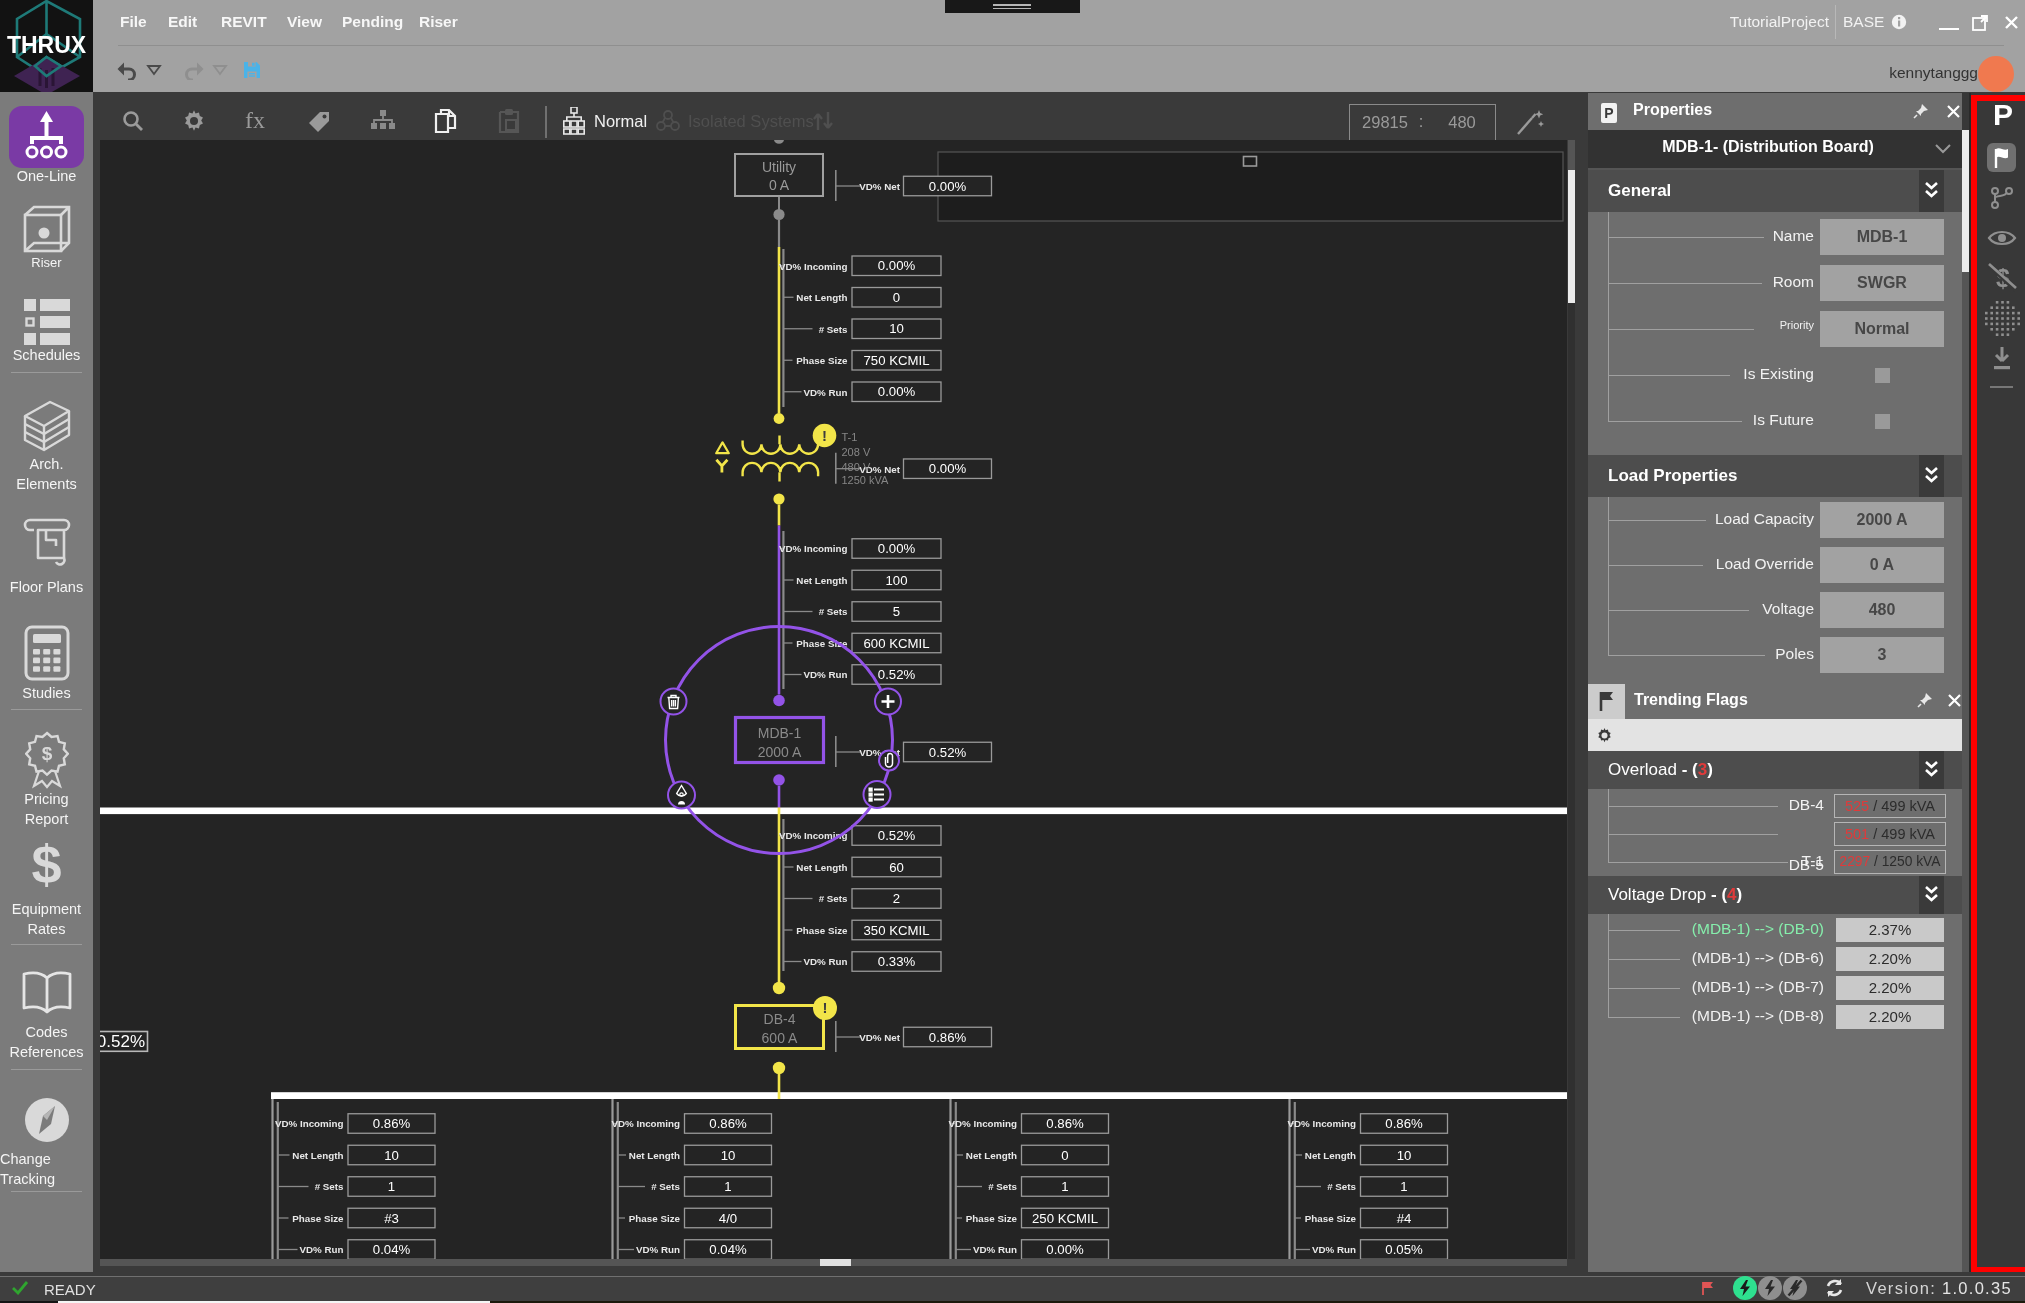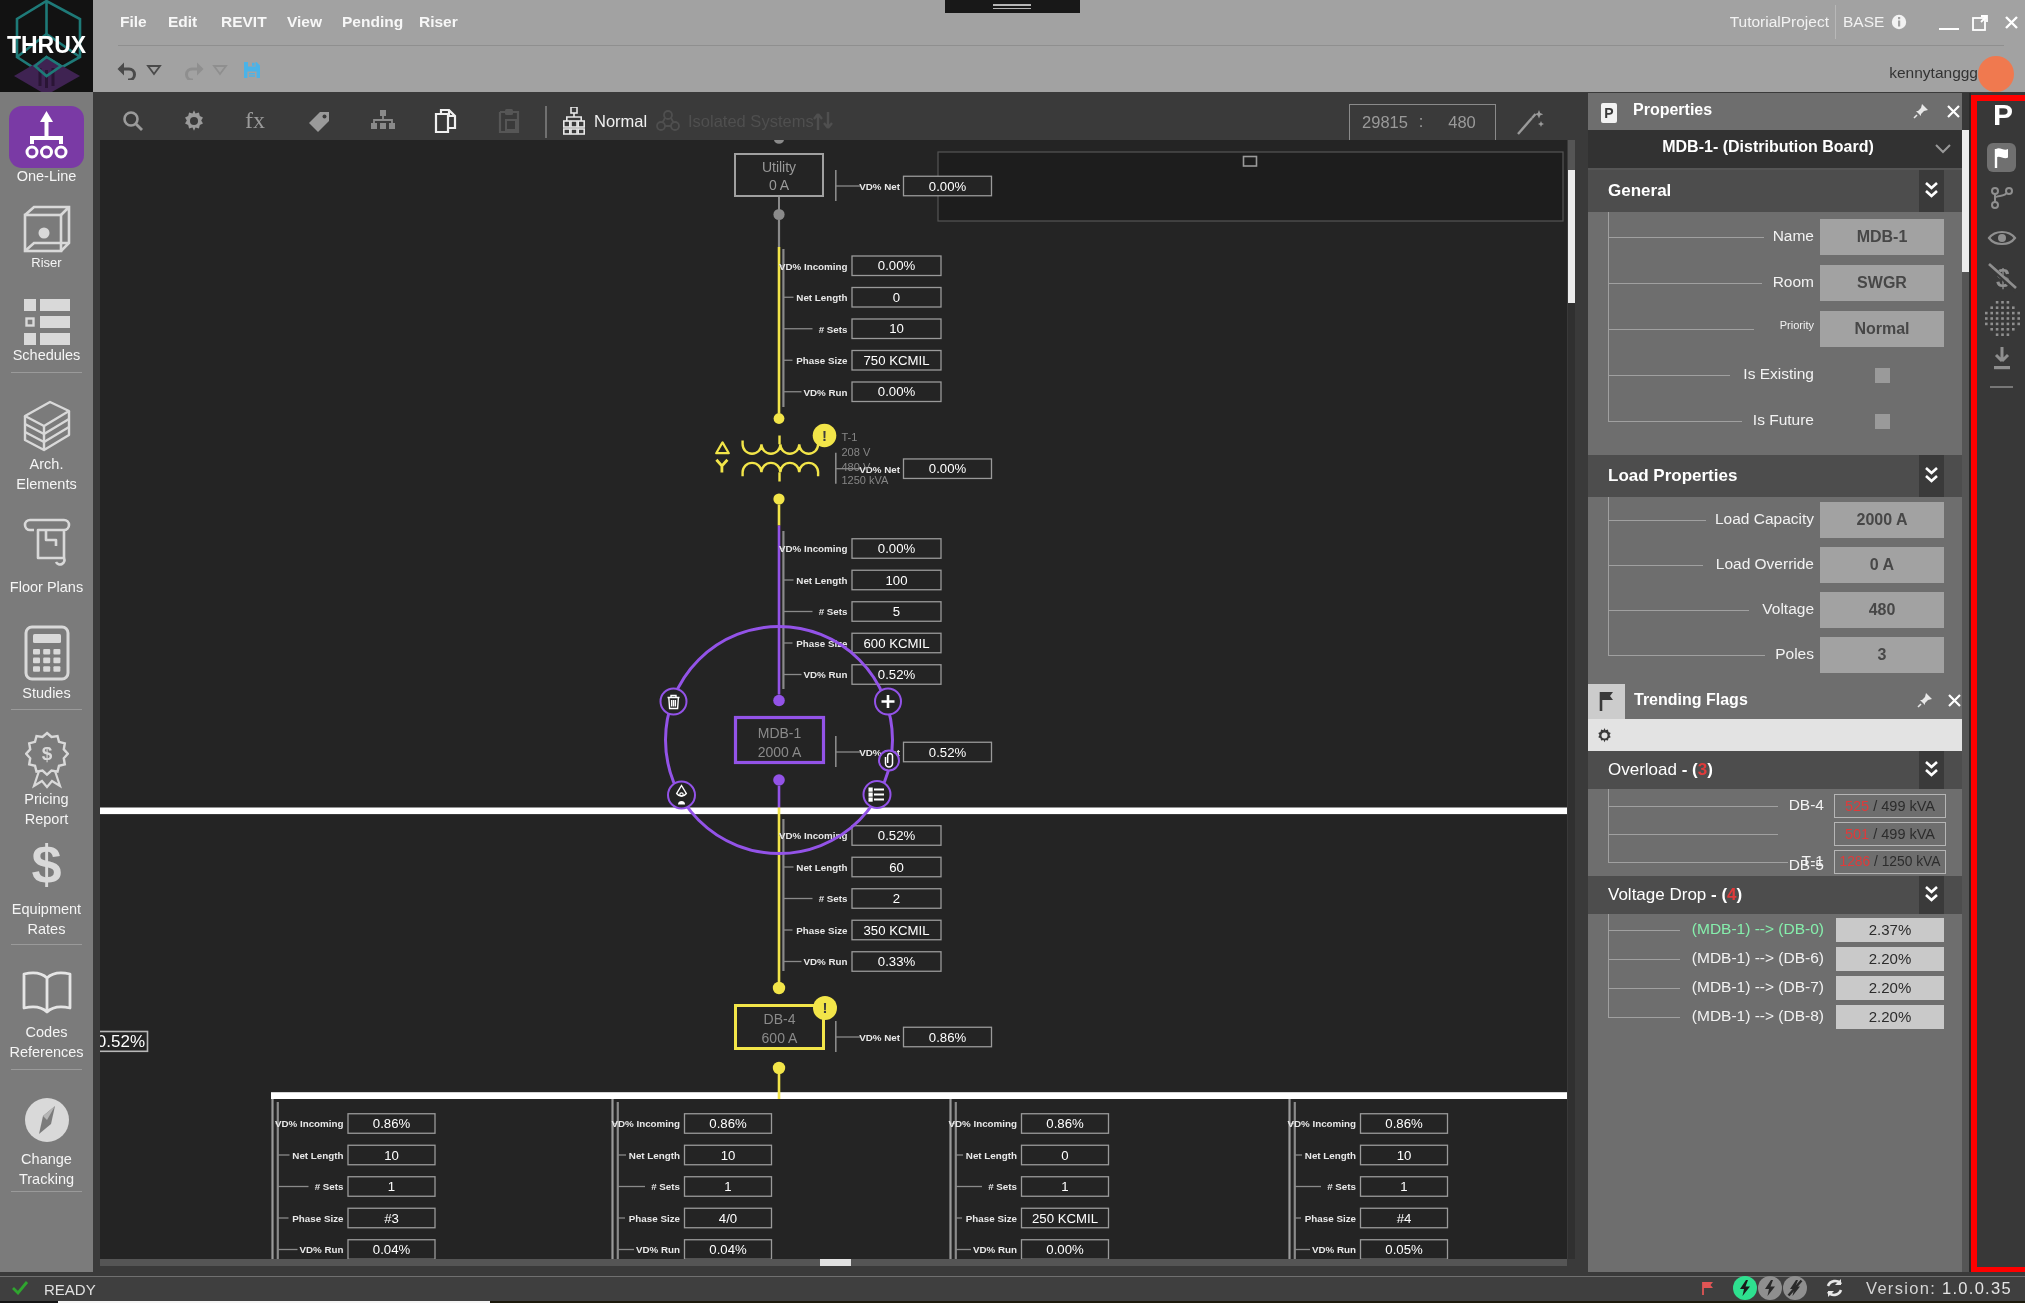--- a/index.html
+++ b/index.html
@@ -480,21 +480,21 @@
       <path d="M27 8 C22 3 13 2 4 4 V38 C13 36 22 37 27 42 C32 37 41 36 50 38 V4 C41 2 32 3 27 8 V40"></path>
     </g>
   </svg>
 <div style="position:absolute;left:0;top:1022px;width:93px;text-align:center;font-size:14.5px;color:#f5f5f5;line-height:20px">Codes<br>References</div>
 <div style="position:absolute;left:11px;top:1069px;width:71px;height:1px;background:#9a9a9a"></div>
 <svg style="position:absolute;left:24px;top:1097px" width="46" height="46" viewBox="0 0 46 46">
     <circle cx="23" cy="23" r="22" fill="#d9d9d9"></circle>
     <path d="M31 9 L19 19 L15 37 L27 27 Z" fill="#7b7b7b"></path>
     <path d="M31 9 L19 19 L23 23 Z" fill="#b5b5b5"></path>
   </svg>
-<div style="position:absolute;left:0;top:1149px;width:93px;text-align:center;font-size:14.5px;color:#f5f5f5;line-height:20px">Change<br>Tracking</div>
+<div style="position:absolute;left:0;top:1149px;width:93px;text-align:left;font-size:14.5px;color:#f5f5f5;line-height:20px">Change<br>Tracking</div>
 <div style="position:absolute;left:11px;top:1191px;width:71px;height:1px;background:#9a9a9a"></div>
 <div style="position:absolute;left:1588px;top:93px;width:374px;height:1179px;background:#6e6e6e;overflow:hidden">
     <div style="position:absolute;left:0;top:0;width:374px;height:37px;background:#6e6e6e"></div>
     <div style="position:absolute;left:13px;top:10px;width:16px;height:20px;background:#f2f2f2;border-radius:2px"></div>
     <div style="position:absolute;left:13px;top:10px;width:16px;height:20px;color:#3a3a3a;font-weight:bold;font-size:14px;text-align:center;line-height:20px">P</div>
     <div style="position:absolute;left:45px;top:8px;font-size:16px;font-weight:bold;color:#fff">Properties</div>
     <svg style="position:absolute;left:325px;top:10px" width="16" height="16" viewBox="0 0 16 16">
       <path d="M9 1 L15 7 L11 8 L8 11 L8 13 L3 8 L5 8 L8 5 Z" fill="#e8e8e8"></path>
       <line x1="4" y1="12" x2="1" y2="15" stroke="#e8e8e8" stroke-width="1.6"></line>
     </svg>
@@ -570,21 +570,21 @@
       </svg></div>
     <div style="position:absolute;left:19.5px;top:696px;width:1px;height:73px;background:#a0a0a0"></div>
     <div style="position:absolute;left:19.5px;top:713px;width:170.5px;height:1px;background:#a0a0a0"></div>
     <div style="position:absolute;left:36px;top:703px;width:200px;text-align:right;font-size:15.5px;color:#f2f2f2">DB-4</div>
     <div style="position:absolute;left:246px;top:701px;width:112px;height:24px;border:1px solid #b5b5b5;box-sizing:border-box;font-size:14.5px;text-align:center;line-height:22px"><span style="color:#e03a3a">525</span><span style="color:#2c2c2c"> / 499 kVA</span></div>
     <div style="position:absolute;left:19.5px;top:741px;width:170.5px;height:1px;background:#a0a0a0"></div>
     <div style="position:absolute;left:36px;top:763px;width:200px;text-align:right;font-size:15.5px;color:#f2f2f2">DB-5</div>
     <div style="position:absolute;left:246px;top:729px;width:112px;height:24px;border:1px solid #b5b5b5;box-sizing:border-box;font-size:14.5px;text-align:center;line-height:22px"><span style="color:#e03a3a">501</span><span style="color:#2c2c2c"> / 499 kVA</span></div>
     <div style="position:absolute;left:19.5px;top:769px;width:180.5px;height:1px;background:#a0a0a0"></div>
     <div style="position:absolute;left:36px;top:759px;width:200px;text-align:right;font-size:15.5px;color:#f2f2f2">T-1</div>
-    <div style="position:absolute;left:246px;top:757px;width:112px;height:24px;border:1px solid #b5b5b5;box-sizing:border-box;font-size:13.8px;text-align:center;line-height:22px"><span style="color:#e03a3a">1286</span><span style="color:#2c2c2c"> / 1250 kVA</span></div>
+    <div style="position:absolute;left:246px;top:757px;width:112px;height:24px;border:1px solid #b5b5b5;box-sizing:border-box;font-size:13.8px;text-align:center;line-height:22px"><span style="color:#e03a3a">2297</span><span style="color:#2c2c2c"> / 1250 kVA</span></div>
     <div style="position:absolute;left:0;top:783px;width:374px;height:38px;background:#4d4d4d"></div>
     <div style="position:absolute;left:20px;top:792px;font-size:17px;font-weight:normal;color:#fff">Voltage Drop <b>- (</b><span style="color:#e03a3a;font-weight:bold">4</span><b>)</b></div>
     <div style="position:absolute;left:331px;top:783px;width:25px;height:38px;background:#3a3a3a"><svg width="25" height="38" viewBox="0 0 25 38">
         <path d="M7 11.0 l5.5 5 l5.5 -5 M7 19.0 l5.5 5 l5.5 -5" fill="none" stroke="#fff" stroke-width="2.6"></path>
       </svg></div>
     <div style="position:absolute;left:19.5px;top:821px;width:1px;height:103px;background:#a0a0a0"></div>
     <div style="position:absolute;left:19.5px;top:837px;width:72.5px;height:1px;background:#a0a0a0"></div>
     <div style="position:absolute;left:36px;top:827px;width:200px;text-align:right;font-size:15.5px;color:#86efac">(MDB-1) --&gt; (DB-0)</div>
     <div style="position:absolute;left:248px;top:825px;width:108px;height:24px;background:#c9c9c9;color:#2c2c2c;font-size:15px;text-align:center;line-height:24px">2.37%</div>
     <div style="position:absolute;left:19.5px;top:866px;width:72.5px;height:1px;background:#a0a0a0"></div>

